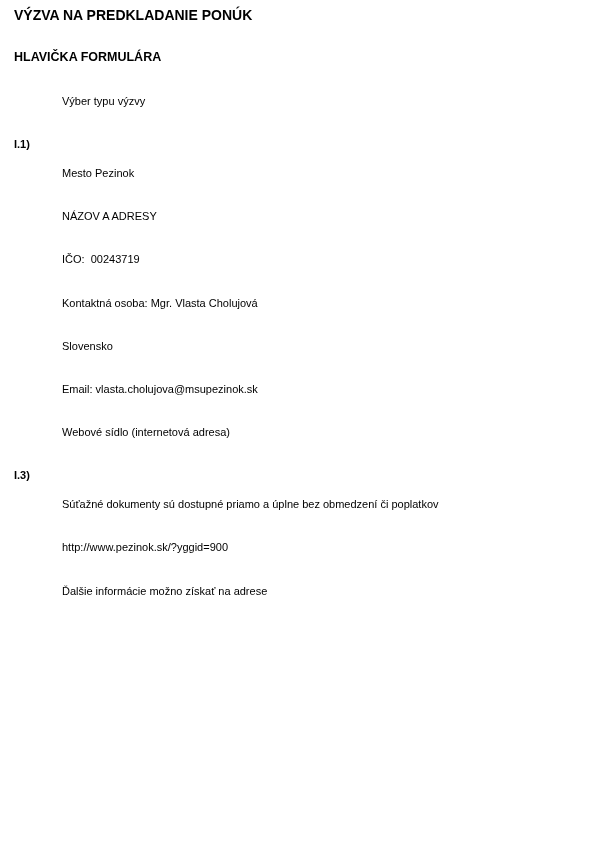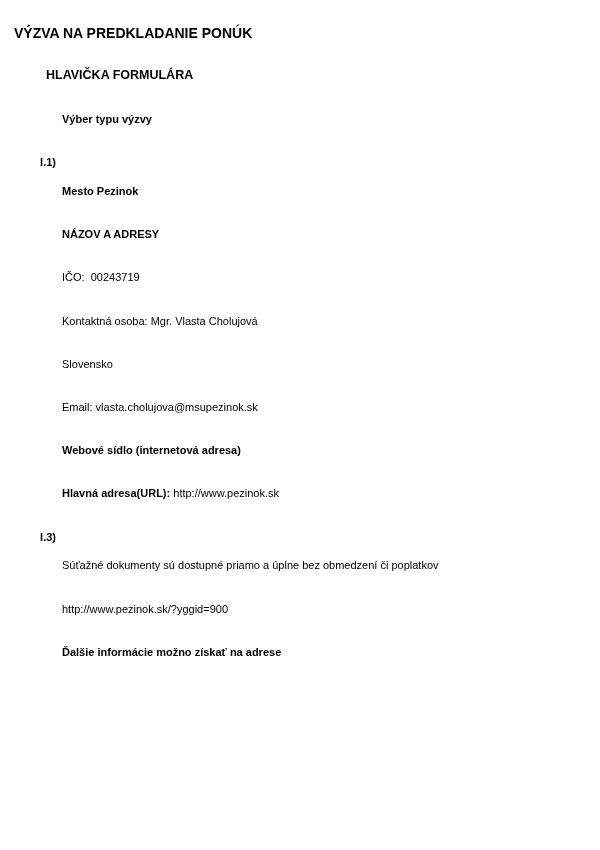--- a/index.html
+++ b/index.html
@@ -1,29 +1,29 @@
 <!DOCTYPE html>
 <html><head>
 <meta charset="utf-8">
 <style>
   html, body { margin:0; padding:0; background:#ffffff; }
   .page {
     width:476px; height:850px; box-sizing:border-box;
     background:#ffffff; color:#000000;
     font-family:"Liberation Sans", sans-serif;
     font-size:11px; line-height:14.4px;
-    padding:24px 8px 0 14px;
+    padding:6px 8px 0 14px;
     overflow:hidden;
   }
   .title { font-size:14px; line-height:18px; font-weight:bold; margin:0 0 26px 0; }
-  .sec-h { font-size:12.5px; line-height:15px; font-weight:bold; margin-top:3px;margin-left:32px; }
+  .sec-h { font-size:12.5px; line-height:15px; font-weight:bold; margin-top:3px; }
   .item  { display:flex; }
-  .num   { width:42px; min-width:42px; text-align:right; font-weight:bold; padding-right:6px; white-space:nowrap; }
+  .num   { width:42px; min-width:42px; text-align:left; font-weight:bold; padding-right:6px; white-space:nowrap; }
   .body  { flex:1; white-space:pre-wrap; }
-  .b     { font-weight:bold; }
+  .b     { font-weight:normal; }
 </style>
 </head>
 <body>
 
 <div class="page">
 
   <div class="title">VÝZVA NA PREDKLADANIE PONÚK</div>
 
   <div class="sec-h">HLAVIČKA FORMULÁRA</div>
   <div class="item">
@@ -37,21 +37,20 @@
   <div class="item">
     <div class="num">I.1)</div>
     <div class="body">
       <div class="b">Mesto Pezinok</div>
       <div class="b">NÁZOV A ADRESY</div>
       <div>IČO:  00243719</div>
       <div>Kontaktná osoba: Mgr. Vlasta Cholujová</div>
       <div>Slovensko</div>
       <div>Email: vlasta.cholujova@msupezinok.sk</div>
       <div class="b">Webové sídlo (internetová adresa)</div>
-      <div><span class="b">Hlavná adresa(URL): </span><span>http://www.pezinok.sk</span></div>
     </div>
   </div>
 
   <div class="item">
     <div class="num">I.3)</div>
     <div class="body">
       <div>Súťažné dokumenty sú dostupné priamo a úplne bez obmedzení či poplatkov</div>
       <div>http://www.pezinok.sk/?yggid=900</div>
       <div class="b">Ďalšie informácie možno získať na adrese</div>
       

